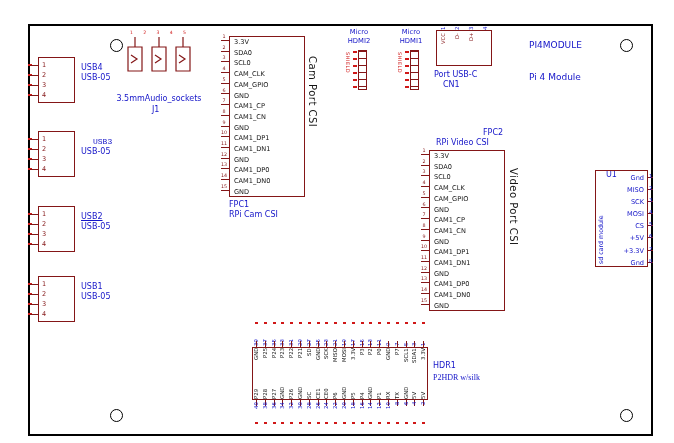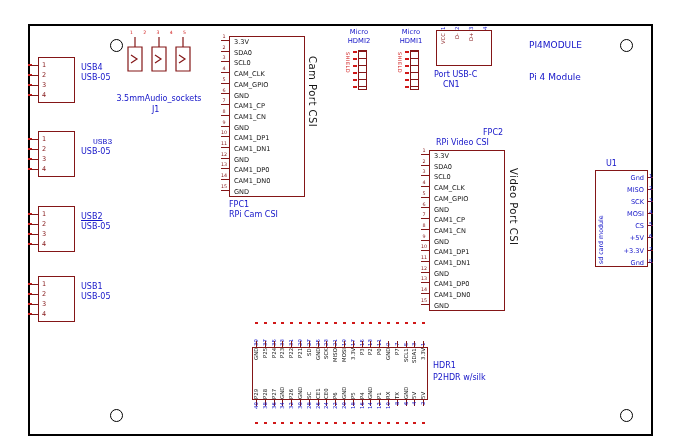--- a/index.html
+++ b/index.html
@@ -258,21 +258,21 @@
         <div class="csi-name">CAM1_DP1</div>
         <div class="csi-name">CAM1_DN1</div>
         <div class="csi-name">GND</div>
         <div class="csi-name">CAM1_DP0</div>
         <div class="csi-name">CAM1_DN0</div>
         <div class="csi-name">GND</div>
       </div>
   </div>
   <div class="abs port-label" style="left:508px;top:168px;height:130px;">Video Port CSI</div>
 
-  <div class="abs ref" style="left:606px;top:159px;">U1</div>
+  <div class="abs ref" style="left:606px;top:170px;">U1</div>
   <div class="abs" style="left:595px;top:170px;width:58px;height:97px;">
     <div class="abs box" style="left:0;top:0;width:53px;height:97px;"></div>
     <div class="abs vlabel-sd" style="left:2px;top:3px;height:91px;">sd card module</div>
     <div class="abs" style="left:0;top:2px;width:49px;">
 
     <div class="sd-name">Gnd</div>
         <div class="sd-name">MISO</div>
         <div class="sd-name">SCK</div>
         <div class="sd-name">MOSI</div>
         <div class="sd-name">CS</div>
@@ -387,16 +387,16 @@
         <div class="hdr-num anch-t">12</div>
         <div class="hdr-num anch-t">10</div>
         <div class="hdr-num anch-t">8</div>
         <div class="hdr-num anch-t">6</div>
         <div class="hdr-num anch-t">4</div>
         <div class="hdr-num anch-t">2</div>
       </div>
     <div class="abs tickrow" style="left:3px;top:100px;width:172px;"></div>
   </div>
   <div class="abs ref" style="left:433px;top:361px;">HDR1</div>
-  <div class="abs ref" style="left:433px;top:373px;">P2HDR w/silk</div>
+  <div class="abs ref" style="left:433px;top:373px;font-family:Liberation Serif, serif;">P2HDR w/silk</div>
 
 
 </div>
 
 </body></html>

